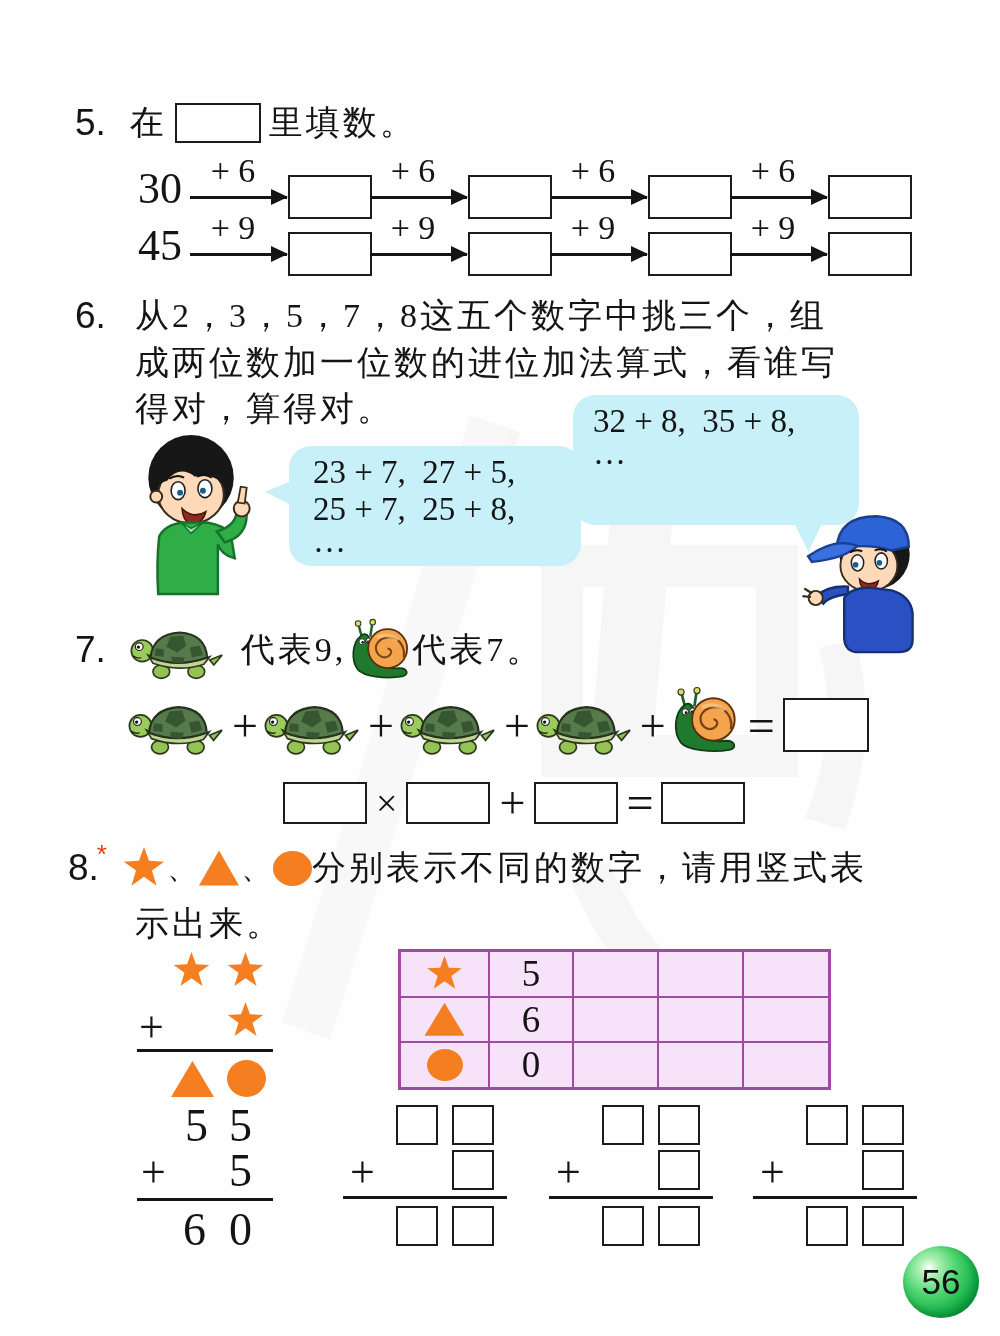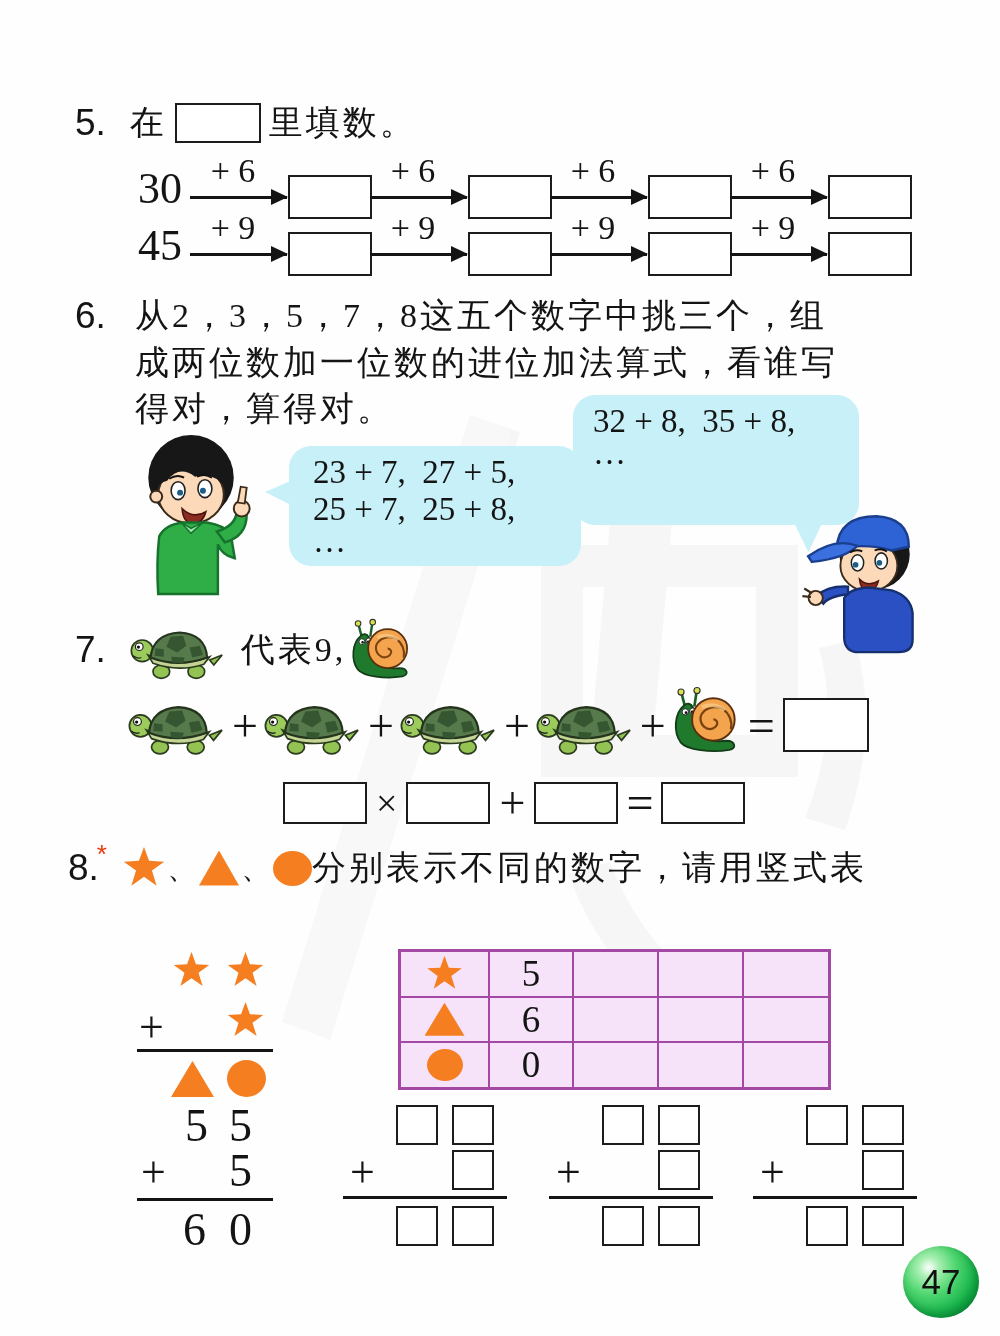--- a/index.html
+++ b/index.html
@@ -248,20 +248,21 @@
 
   <div class="abs p7-header" style="left:75px; top:616px;">
     <span class="qnum" style="margin-right:22px;">7.</span>
     <svg width="100" height="62">
         <use href="#sym-turtle"></use>
       </svg>
     <span class="cjk" style="margin-left:13px;">代表9,</span>
     <svg width="64" height="68" style="margin-left:2px;">
         <use href="#sym-snail"></use>
       </svg>
+    <span class="cjk">代表7。</span>
   </div>
 
   <div class="abs rowflex" style="left:126px; top:692px;">
     <svg width="102" height="64">
         <use href="#sym-turtle"></use>
       </svg>
     <span class="sign">+</span>
     <svg width="102" height="64">
         <use href="#sym-turtle"></use>
       </svg>
@@ -294,20 +295,21 @@
   <div class="abs p8-row1" style="left:68px; top:845px;">
     <span class="qnum">8.</span>
       <span class="red-star-note">*</span>
     <span class="shape star" style="width:42px; height:42px; margin-left:14px;"></span>
     <span class="p8-sep">、</span>
     <span class="shape tri" style="width:40px; height:35px;"></span>
     <span class="p8-sep">、</span>
     <span class="shape dot" style="width:39px; height:35px;"></span>
     <span class="cjk">分别表示不同的数字，请用竖式表</span>
   </div>
+  <div class="abs cjk" style="left:135px; top:901px;">示出来。</div>
 
   <div class="vform" style="left:137px; top:948px; width:136px; height:160px;">
     <span class="shape star abs" style="left:36px; top:4px; width:37px; height:37px;"></span>
     <span class="shape star abs" style="left:90px; top:4px; width:37px; height:37px;"></span>
     <span class="plus-big" style="left:2px; top:60px;">+</span>
     <span class="shape star abs" style="left:90px; top:54px; width:37px; height:37px;"></span>
     <span class="bar" style="top:101px; width:136px;"></span>
     <span class="shape tri abs" style="left:34px; top:113px; width:43px; height:36px;"></span>
     <span class="shape dot abs" style="left:90px; top:112px; width:39px; height:37px;"></span>
   </div>
@@ -370,16 +372,16 @@
     <span class="tbox" style="left:53px; top:7px;"></span>
     <span class="tbox" style="left:109px; top:7px;"></span>
     <span class="plus-big" style="left:7px; top:55px;">+</span>
     <span class="tbox" style="left:109px; top:52px;"></span>
     <span class="bar" style="top:98px; width:164px;"></span>
     <span class="tbox" style="left:53px; top:108px;"></span>
     <span class="tbox" style="left:109px; top:108px;"></span>
   </div>
 
   <div class="abs pagenum" style="left:903px; top:1246px;">
-    <span>47</span>
+    <span>56</span>
   </div>
 
 </div>
 
 </body></html>

